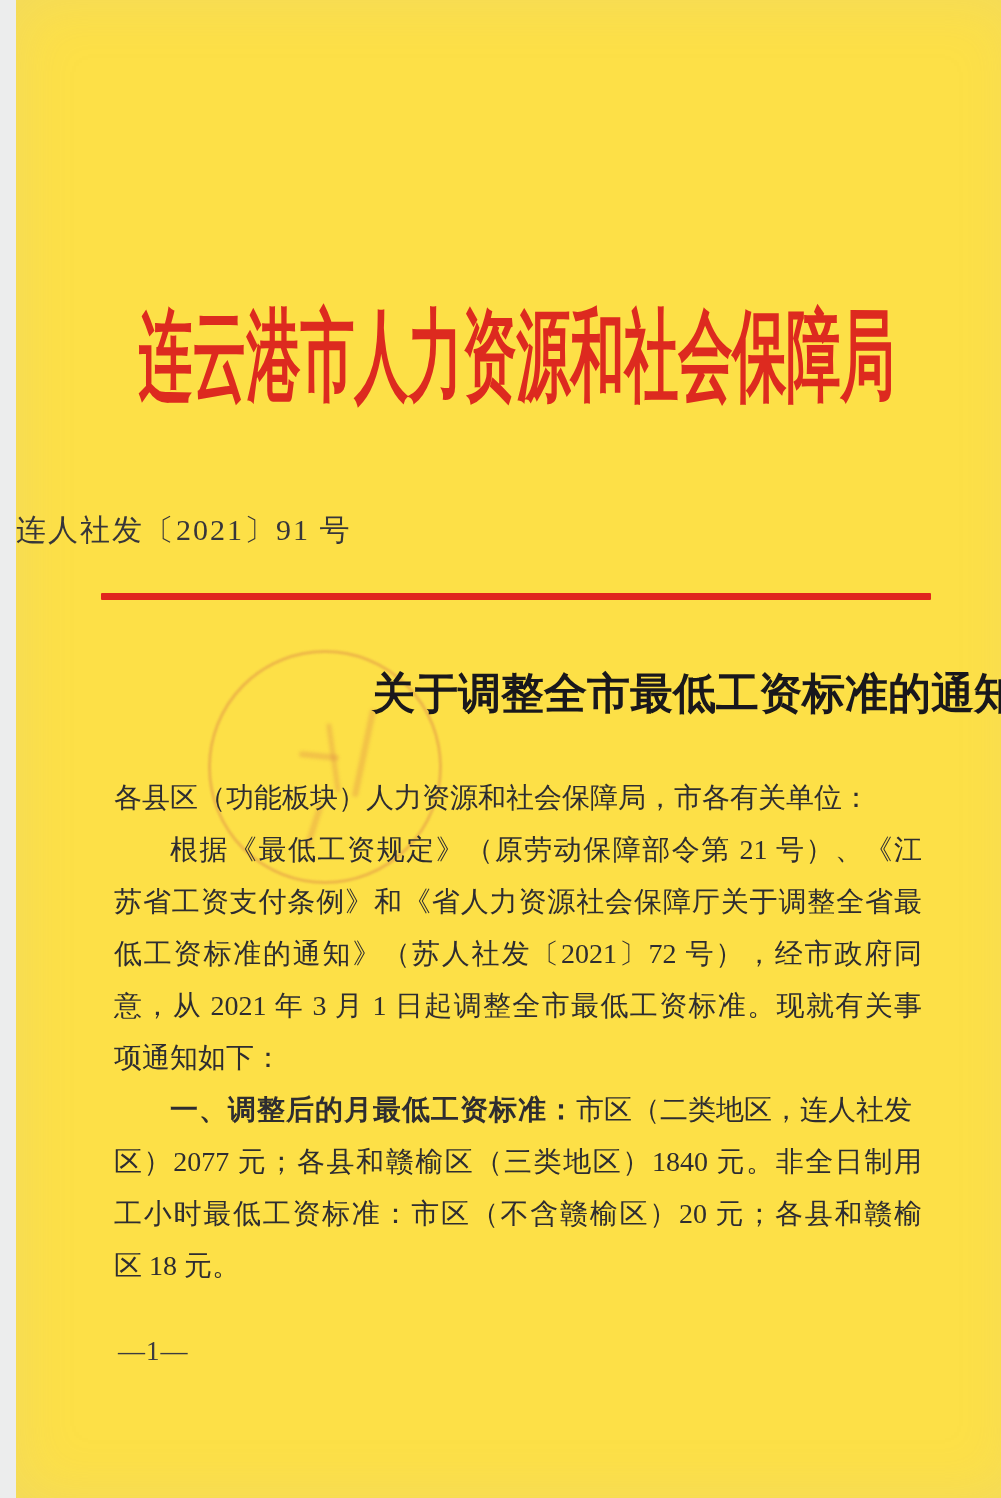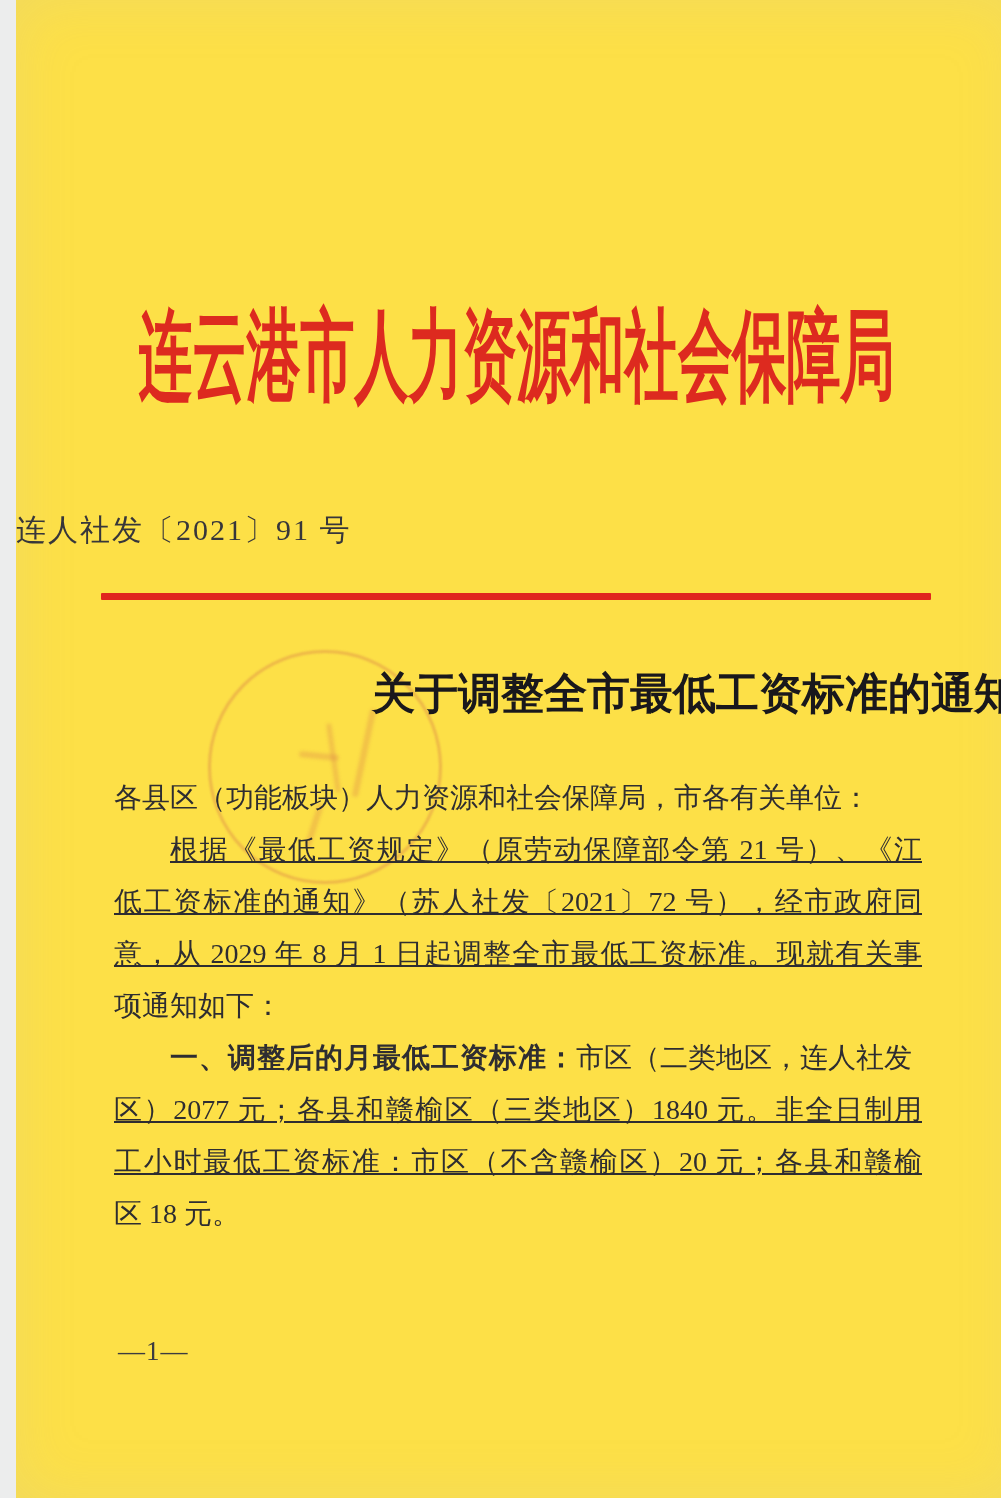--- a/index.html
+++ b/index.html
@@ -66,21 +66,21 @@
   
   .body-text{
     position:absolute;left:98px;top:772px;width:808px;
     font-size:28px;color:#2e2d31;
   }
   .bline{
     width:808px;height:52px;line-height:52px;
     text-align:justify;
     white-space:nowrap;
   }
-  .bline.stretch{text-align-last:justify;text-decoration:underline;-moz-text-align-last:justify;}
+  .bline.stretch{text-align-last:justify;-moz-text-align-last:justify;}
   .bline.ind{padding-left:56px;width:752px;}
   .bline b{font-family:Liberation Mono, monospace;font-weight:bold;letter-spacing:1px;}
   .pagenum{
     position:absolute;left:102px;top:1336px;
     font-size:27px;color:#3c3b40;letter-spacing:1px;
   }
 </style>
 </head>
 <body>
 
@@ -97,22 +97,23 @@
     <div class="mark m2"></div>
     <div class="mark m3"></div>
     <div class="mark m4"></div>
   </div>
 
   <div class="doc-title">关于调整全市最低工资标准的通知</div>
 
   <div class="body-text">
     <div class="bline">各县区（功能板块）人力资源和社会保障局，市各有关单位：</div>
     <div class="bline ind stretch">根据《最低工资规定》（原劳动保障部令第 21 号）、《江</div>
+    <div class="bline stretch">苏省工资支付条例》和《省人力资源社会保障厅关于调整全省最</div>
     <div class="bline stretch">低工资标准的通知》（苏人社发〔2021〕72 号），经市政府同</div>
-    <div class="bline stretch">意，从 2029 年 8 月 1 日起调整全市最低工资标准。现就有关事</div>
+    <div class="bline stretch">意，从 2021 年 3 月 1 日起调整全市最低工资标准。现就有关事</div>
     <div class="bline">项通知如下：</div>
     <div class="bline ind">
       <b>一、调整后的月最低工资标准：</b><span>市区（二类地区，连人社发</span>
     </div>
     <div class="bline stretch">区）2077 元；各县和赣榆区（三类地区）1840 元。非全日制用</div>
     <div class="bline stretch">工小时最低工资标准：市区（不含赣榆区）20 元；各县和赣榆</div>
     <div class="bline">区 18 元。</div>
   </div>
 
   <div class="pagenum">—1—</div>

